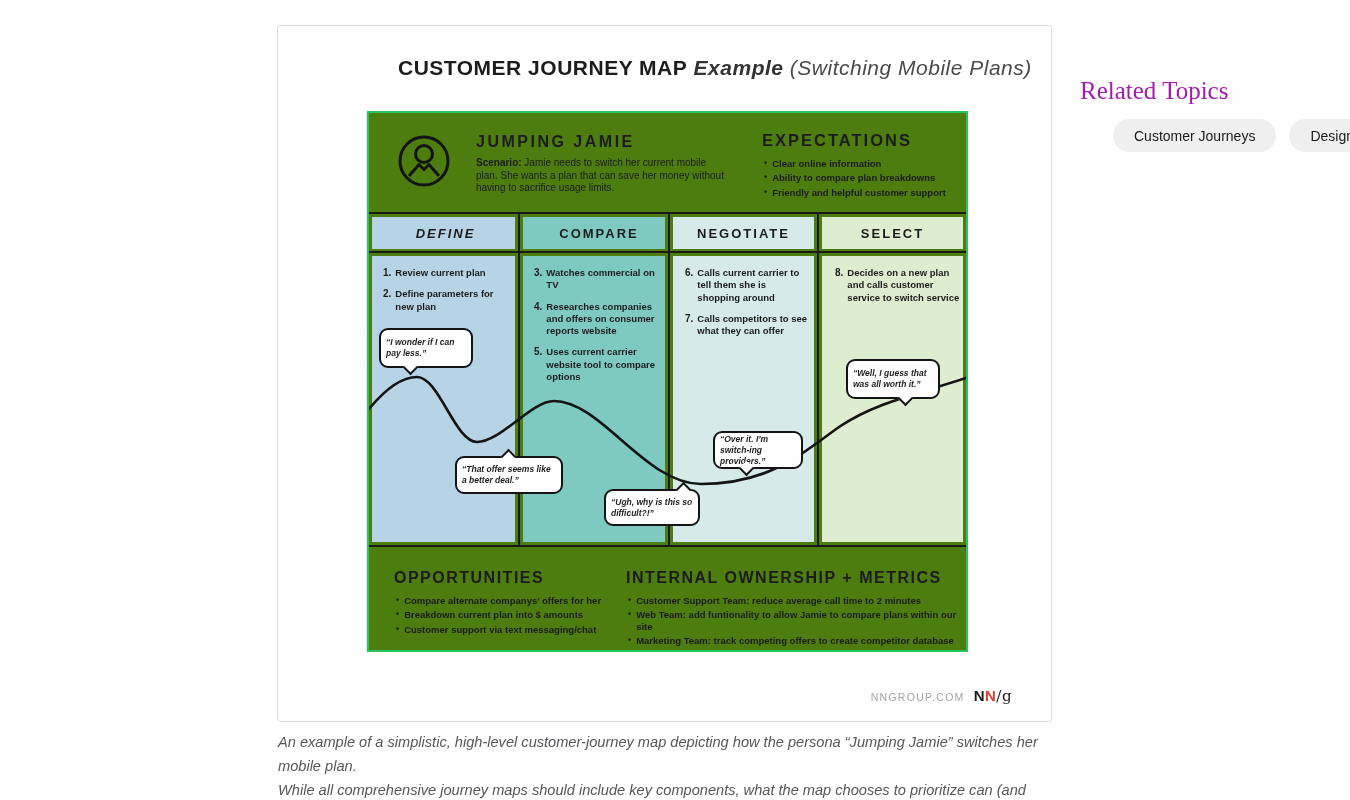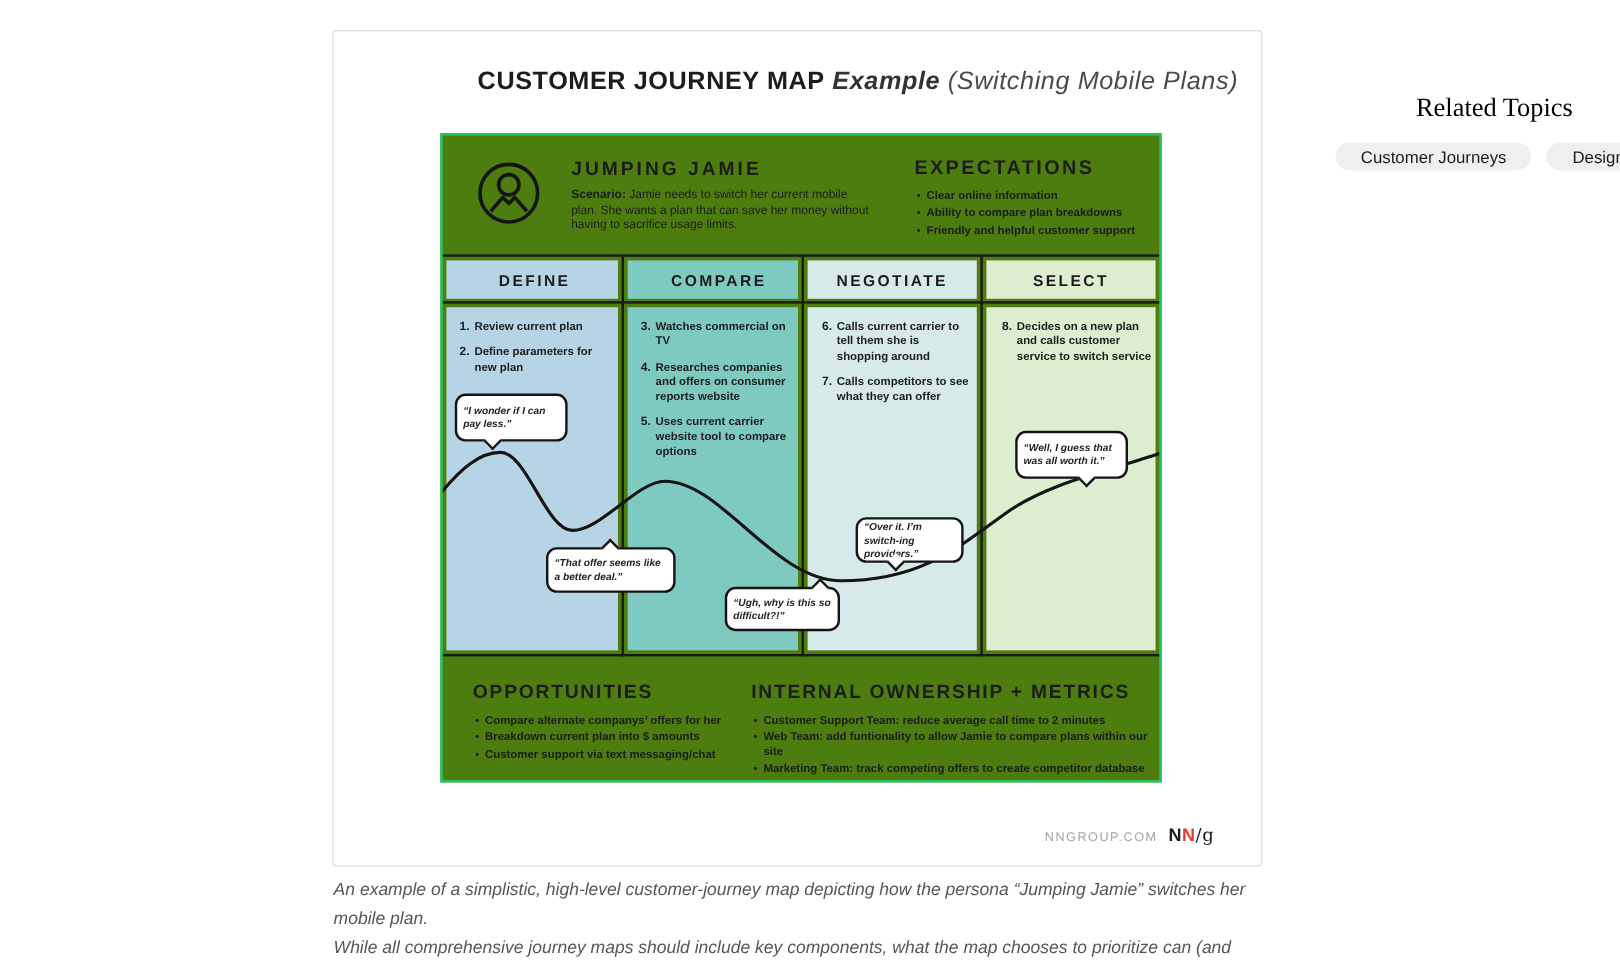--- a/index.html
+++ b/index.html
@@ -69,24 +69,24 @@
   .fig-footer {
     position:absolute; right:39px; top:661px; display:flex; align-items:baseline; gap:9px;
   }
   .nn-url { font-size:10.5px; letter-spacing:1.3px; color:#a3a3a3; font-weight:500; }
   .nn-logo { font-size:15px; font-weight:bold; letter-spacing:.5px; color:#1a1a1a; }
   .nn-logo .n2 { color:#e03c31; }
   .nn-logo .g { font-family:"DejaVu Serif", serif; font-weight:normal; font-size:15px; }
   
   .caption { position:absolute; left:278px; top:730px; width:775px; font-style:italic; font-size:14.6px; line-height:24.2px; color:#55565a; }
   
-  .rt-head { position:absolute; left:1180px; top:77px; font-family:"Liberation Serif", serif; font-size:22px; color:#000000; }
+  .rt-head { position:absolute; left:1080px; top:77px; font-family:"Liberation Serif", serif; font-size:25px; color:#a21caf; }
   .pills { position:absolute; left:1113px; top:119px; display:flex; gap:13px; }
   .pill {
-    height:23px; border-radius:17.5px; background:#efefef; border:none;
+    height:33px; border-radius:17.5px; background:#efefef; border:none;
     display:flex; align-items:center; padding:0 21px; font-size:14px; color:#1b1b1b;
     font-family:"Liberation Sans", sans-serif; white-space:nowrap; cursor:pointer;
   }
 </style>
 </head>
 <body>
 
 <div class="canvas">
 
   <div class="card">
@@ -138,21 +138,21 @@
       <div class="cell c-define" style="left:3px;   top:104px; width:143px; height:32px;"></div>
       <div class="cell c-compare" style="left:154px; top:104px; width:142px; height:32px;"></div>
       <div class="cell c-negotiate" style="left:304px; top:104px; width:141px; height:32px;"></div>
       <div class="cell c-select" style="left:453px; top:104px; width:141px; height:32px;"></div>
 
       <div class="cell c-define" style="left:3px;   top:143px; width:143px; height:286px;"></div>
       <div class="cell c-compare" style="left:154px; top:143px; width:142px; height:286px;"></div>
       <div class="cell c-negotiate" style="left:304px; top:143px; width:141px; height:286px;"></div>
       <div class="cell c-select" style="left:453px; top:143px; width:141px; height:286px;"></div>
 
-      <div class="col-head-label" style="left:3px;   width:147px;">DEFINE</div>
+      <div class="col-head-label" style="left:3px;   width:147px;font-style:italic;">DEFINE</div>
       <div class="col-head-label" style="left:154px; width:152px;">COMPARE</div>
       <div class="col-head-label" style="left:304px; width:141px;">NEGOTIATE</div>
       <div class="col-head-label" style="left:453px; width:141px;">SELECT</div>
 
       <div class="col-items" style="left:14px;">
         <div class="item">
             <span class="num">1.</span>
             <span class="txt">Review current plan</span>
           </div>
         <div class="item">

